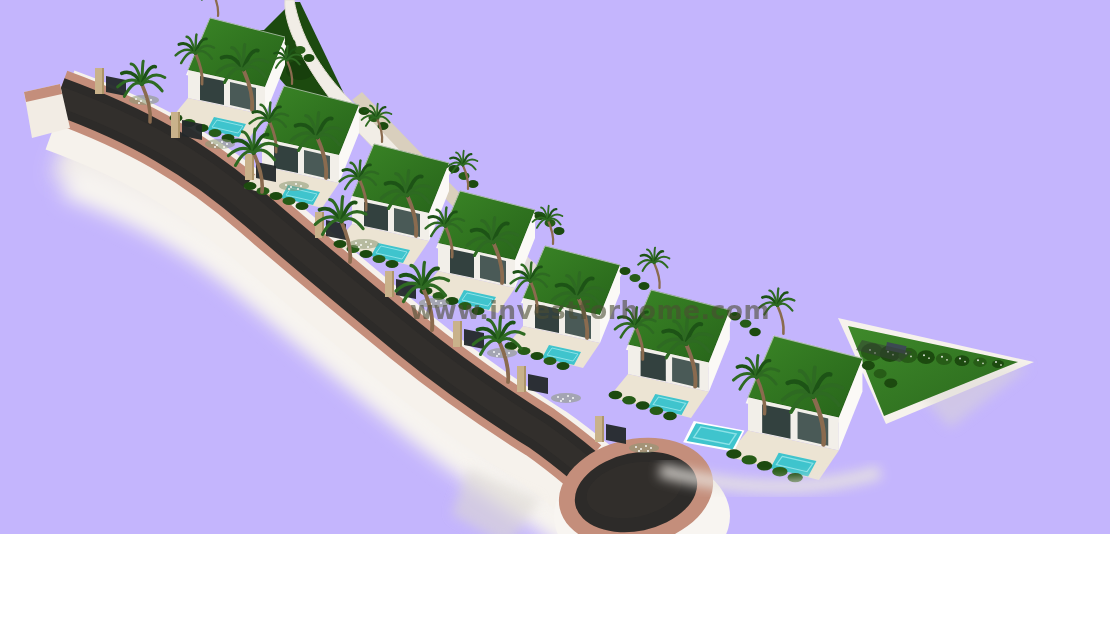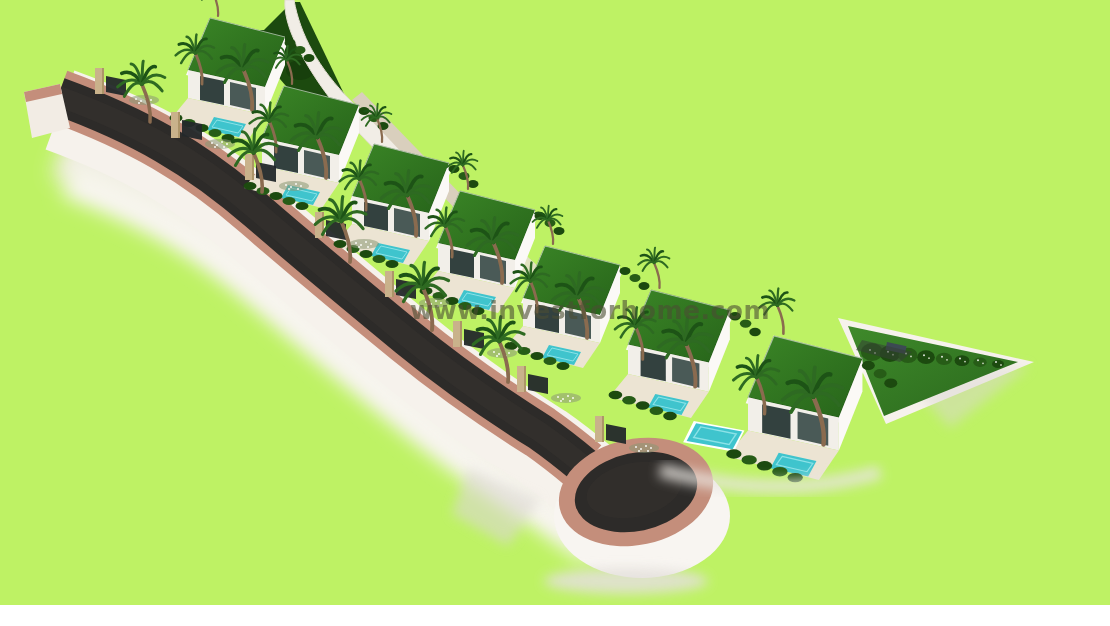--- a/index.html
+++ b/index.html
@@ -1,16 +1,16 @@
 <!DOCTYPE html>
 <html><head>
 <meta charset="utf-8">
 <style>
   html,body{margin:0;padding:0;background:#ffffff;}
-  .stage{position:relative;width:1110px;height:605px;background:#bef264;overflow:hidden;
+  .stage{position:relative;width:1110px;height:534px;background:#c4b5fd;overflow:hidden;
          font-family:"DejaVu Sans","Liberation Sans",sans-serif;}
   .stage svg{position:absolute;left:0;top:0;}
   .watermark{
     position:absolute;left:410px;top:296px;
     font-weight:700;font-size:25px;letter-spacing:0.5px;
     color:rgba(75,77,51,0.60);
     white-space:nowrap;user-select:none;
   }
 </style>
 </head>

